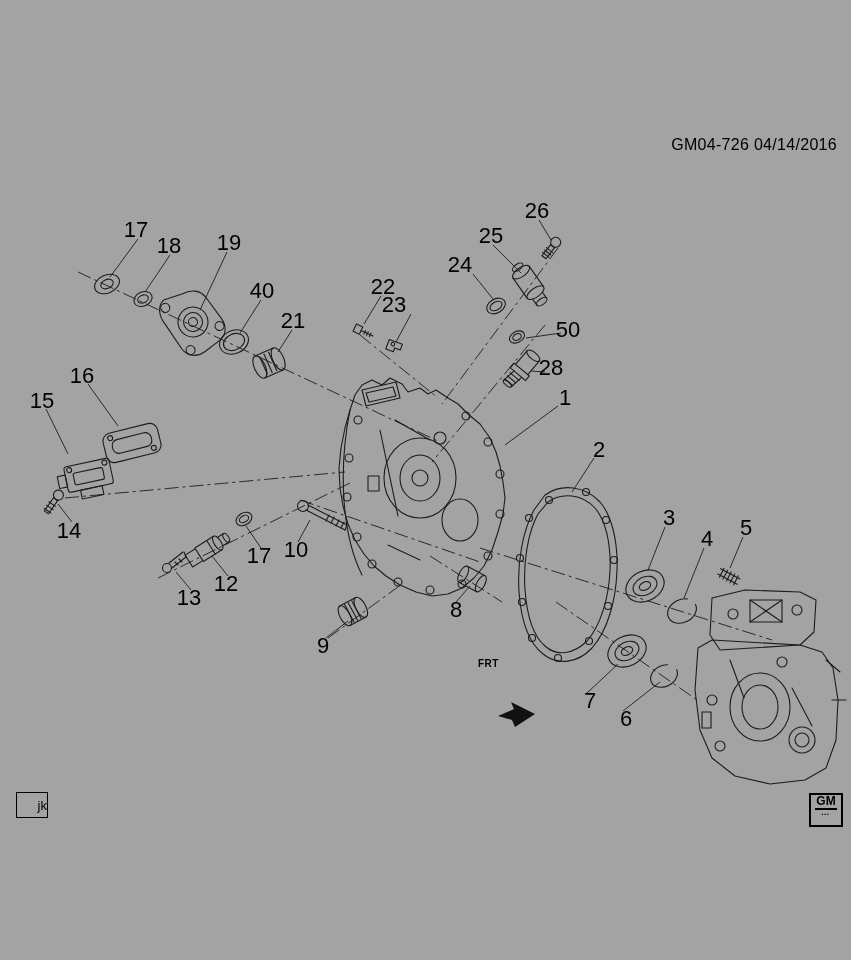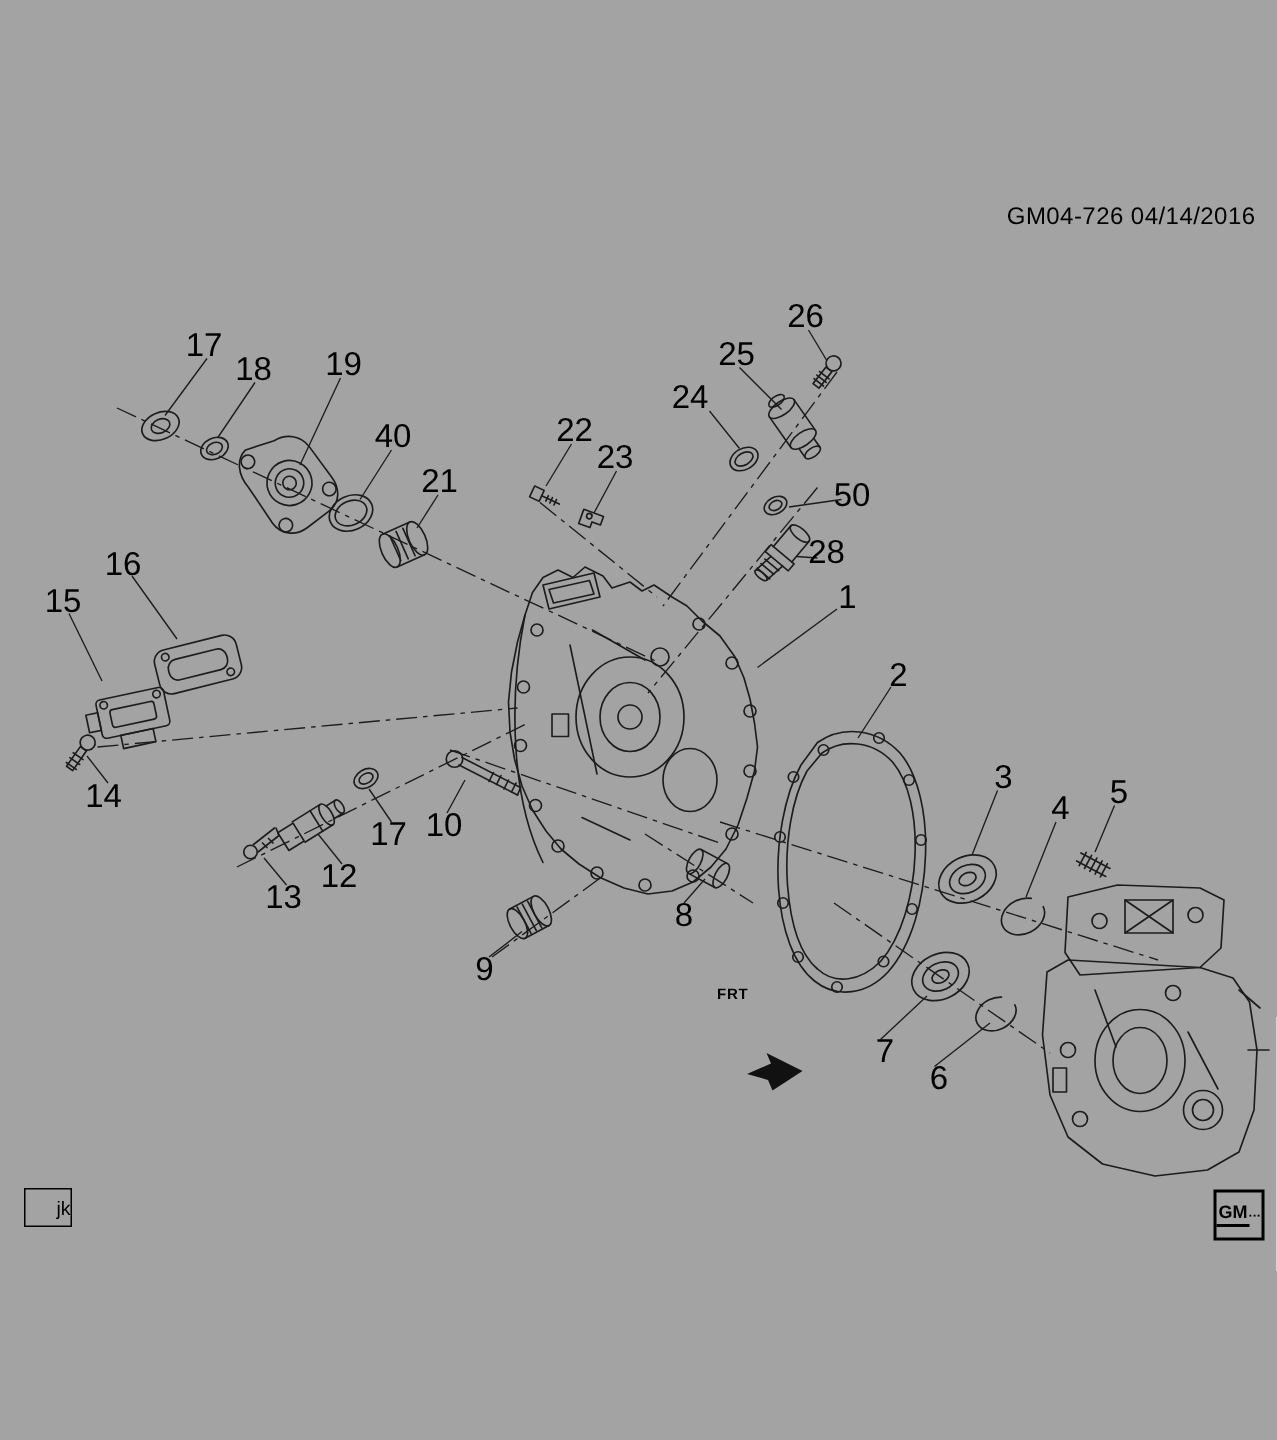--- a/index.html
+++ b/index.html
@@ -9,21 +9,21 @@
   .line-art{stroke:#1c1c1c;stroke-width:1.1;fill:none;stroke-linecap:round;stroke-linejoin:round;}
   .centerline{stroke:#1c1c1c;stroke-width:0.9;fill:none;stroke-dasharray:14 4 3 4;}
   .leader{stroke:#1c1c1c;stroke-width:0.9;fill:none;}
   .solidfill{fill:#111;stroke:none;}
   .header-text{position:absolute;top:136px;right:14px;font-size:16px;letter-spacing:0.3px;}
   .num{position:absolute;transform:translate(-50%,-50%);font-size:22px;line-height:1;}
   .frt-label{position:absolute;left:478px;top:658px;font-size:10px;font-weight:bold;letter-spacing:0.5px;}
   .plate-box{position:absolute;left:16px;top:792px;width:30px;height:24px;border:1.5px solid #000;
              display:flex;align-items:center;justify-content:flex-end;font-size:13px;}
   .gm-box{position:absolute;left:809px;top:793px;width:30px;height:30px;border:2px solid #000;
-          display:flex;flex-direction:row;align-items:center;justify-content:flex-end;}
+          display:flex;flex-direction:column;align-items:center;justify-content:flex-start;}
   .gm-box .gm-text{font-size:12px;font-weight:bold;border-bottom:2px solid #000;line-height:1.1;padding:0 1px;}
   .gm-box .gm-sub{font-size:5px;letter-spacing:1px;margin-top:1px;}
 </style>
 </head>
 <body>
 
 <div class="stage">
 
   <svg class="drawing" viewBox="0 0 851 960" aria-hidden="true">
 
@@ -362,21 +362,21 @@
   <span class="num" style="left:189px;top:598px">13</span>
   <span class="num" style="left:69px;top:531px">14</span>
   <span class="num" style="left:42px;top:401px">15</span>
   <span class="num" style="left:82px;top:376px">16</span>
   <span class="num" style="left:136px;top:230px">17</span>
   <span class="num" style="left:169px;top:246px">18</span>
   <span class="num" style="left:229px;top:243px">19</span>
   <span class="num" style="left:262px;top:291px">40</span>
   <span class="num" style="left:293px;top:321px">21</span>
   <span class="num" style="left:383px;top:287px">22</span>
-  <span class="num" style="left:410px;top:305px">23</span>
+  <span class="num" style="left:394px;top:305px">23</span>
   <span class="num" style="left:460px;top:265px">24</span>
   <span class="num" style="left:491px;top:236px">25</span>
   <span class="num" style="left:537px;top:211px">26</span>
   <span class="num" style="left:568px;top:330px">50</span>
   <span class="num" style="left:551px;top:368px">28</span>
 
   <div class="frt-label">FRT</div>
 
   <div class="plate-box">
     <span>jk</span>

